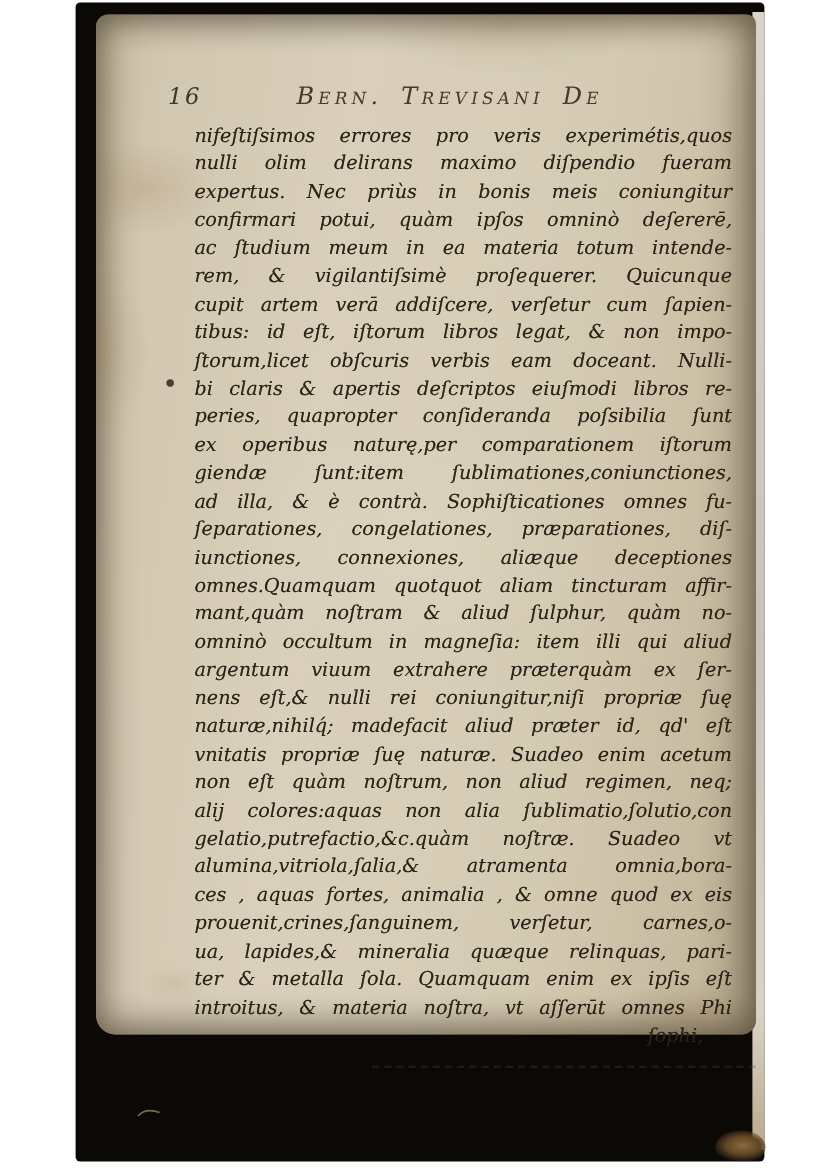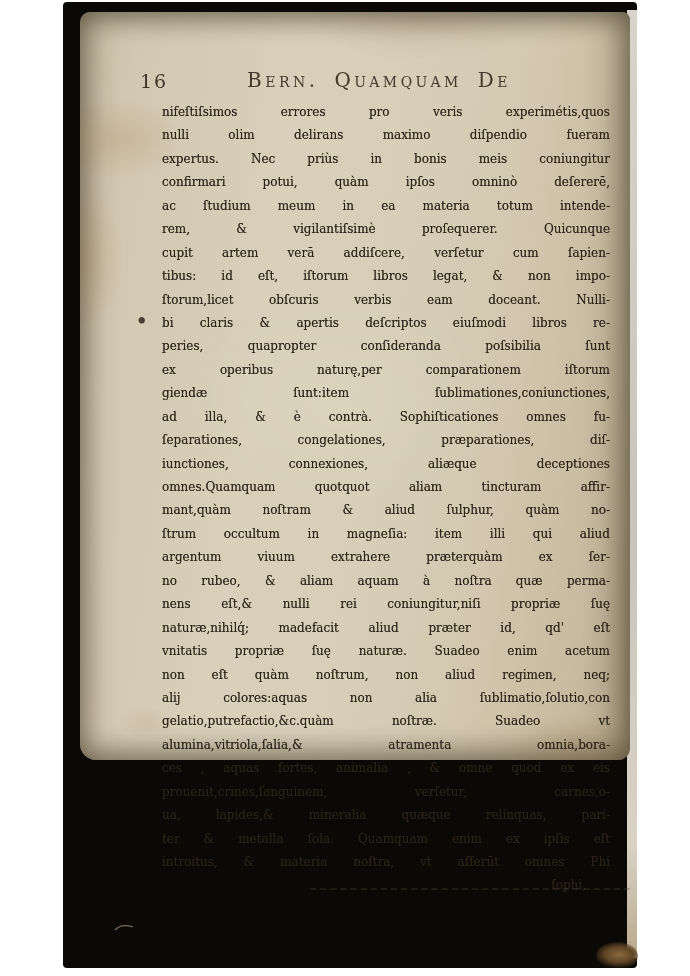--- a/index.html
+++ b/index.html
@@ -19,28 +19,29 @@
     background:linear-gradient(180deg,#d8d4cb 0%,#c9c4ba 55%,#d9d3c6 88%,#b9a98c 100%);
   }
   
   .binding-patch{
     position:absolute;left:596px;top:942px;width:42px;height:28px;
     background:radial-gradient(26px 14px at 55% 45%,#8a6a3f 0%,#5e4526 55%,rgba(20,14,8,0) 100%);
     border-radius:50%;
   }
   
   .page{
-    position:absolute;left:80px;top:12px;width:550px;height:748px;
+    position:absolute;left:80px;top:12px;width:550px;height:850px;
     border-radius:10px 8px 12px 16px;
     background:linear-gradient(97deg,#c6bba2 0%,#d2c7b0 9%,#d9cfba 34%,#d8ceb8 55%,#d2c7ae 74%,#c6ba9f 90%,#b9ac90 100%);
     box-shadow:
       inset 0 10px 22px rgba(50,38,20,.26),
       inset 0 -12px 24px rgba(50,38,20,.24),
       inset 14px 0 26px rgba(50,38,20,.20),
       inset -16px 0 30px rgba(45,35,20,.30);
+    font-style: italic;
   }
   .stains{
     position:absolute;inset:0;border-radius:inherit;pointer-events:none;
     background:
       radial-gradient(90px 55px at 7% 17%,rgba(146,106,60,.18),transparent 70%),
       radial-gradient(55px 95px at 1% 33%,rgba(146,106,60,.15),transparent 70%),
       radial-gradient(150px 60px at 62% 1%,rgba(120,92,52,.12),transparent 70%),
       radial-gradient(230px 150px at 48% 52%,rgba(255,250,235,.10),transparent 75%),
       radial-gradient(90px 45px at 90% 98%,rgba(130,95,50,.16),transparent 70%),
       radial-gradient(40px 22px at 12% 95%,rgba(130,95,50,.10),transparent 70%);
@@ -49,21 +50,21 @@
     position:absolute;left:60px;top:58px;
     font-size:19px;color:#3e332a;letter-spacing:2px;
   }
   .running-header{
     position:absolute;left:167px;top:56px;
     font-variant:small-caps;font-size:20px;color:#45382c;
     letter-spacing:3.5px;word-spacing:6px;white-space:nowrap;
   }
   .body-text{
     position:absolute;left:82px;top:89px;width:448px;
-    font-size:12px;line-height:23.45px;color:#2b2318;
+    font-size:16px;line-height:23.45px;color:#2b2318;
     text-shadow:0 0 .5px rgba(43,35,24,.55);
   }
   .line{
     text-align:justify;text-align-last:justify;
     white-space:nowrap;height:23.45px;overflow:visible;
   }
   .catchword-line{
     text-align-last:right;
     padding-right:24px;height:23.45px;
   }
@@ -81,44 +82,43 @@
 <body>
 
 <div class="scan-bg"></div>
 <div class="edge-strip"></div>
 <div class="binding-patch"></div>
 
 <div class="page">
   <div class="stains"></div>
 
   <span class="pagenum">16</span>
-  <span class="running-header">Bern. Quamquam De</span>
+  <span class="running-header">Bern. Trevisani De</span>
 
   <div class="body-text">
     <div class="line">nifeſtiſsimos errores pro veris experimétis,quos</div>
     <div class="line">nulli olim delirans maximo diſpendio fueram</div>
     <div class="line">expertus. Nec priùs in bonis meis coniungitur</div>
     <div class="line">confirmari potui, quàm ipſos omninò deſererē,</div>
     <div class="line">ac ſtudium meum in ea materia totum intende-</div>
     <div class="line">rem, &amp; vigilantiſsimè proſequerer. Quicunque</div>
     <div class="line">cupit artem verā addiſcere, verſetur cum ſapien-</div>
     <div class="line">tibus: id eſt, iſtorum libros legat, &amp; non impo-</div>
     <div class="line">ſtorum,licet obſcuris verbis eam doceant. Nulli-</div>
     <div class="line">bi claris &amp; apertis deſcriptos eiuſmodi libros re-</div>
     <div class="line">peries, quapropter conſideranda poſsibilia ſunt</div>
     <div class="line">ex operibus naturę,per comparationem iſtorum</div>
     <div class="line">giendæ ſunt:item ſublimationes,coniunctiones,</div>
     <div class="line">ad illa, &amp; è contrà. Sophiſticationes omnes fu-</div>
     <div class="line">ſeparationes, congelationes, præparationes, diſ-</div>
     <div class="line">iunctiones, connexiones, aliæque deceptiones</div>
     <div class="line">omnes.Quamquam quotquot aliam tincturam affir-</div>
     <div class="line">mant,quàm noſtram &amp; aliud ſulphur, quàm no-</div>
-    <div class="line">ſtrum occultum in magneſia: item illi qui aliud</div>
+    <div class="line">omninò occultum in magneſia: item illi qui aliud</div>
     <div class="line">argentum viuum extrahere præterquàm ex ſer-</div>
-    <div class="line">no rubeo, &amp; aliam aquam à noſtra quæ perma-</div>
     <div class="line">nens eſt,&amp; nulli rei coniungitur,niſi propriæ ſuę</div>
     <div class="line">naturæ,nihilq́; madefacit aliud præter id, qd' eſt</div>
     <div class="line">vnitatis propriæ ſuę naturæ. Suadeo enim acetum</div>
     <div class="line">non eſt quàm noſtrum, non aliud regimen, neq;</div>
     <div class="line">alij colores:aquas non alia ſublimatio,ſolutio,con</div>
     <div class="line">gelatio,putrefactio,&amp;c.quàm noſtræ. Suadeo vt</div>
     <div class="line">alumina,vitriola,ſalia,&amp; atramenta omnia,bora-</div>
     <div class="line">ces , aquas fortes, animalia , &amp; omne quod ex eis</div>
     <div class="line">prouenit,crines,ſanguinem, verſetur, carnes,o-</div>
     <div class="line">ua, lapides,&amp; mineralia quæque relinquas, pari-</div>

